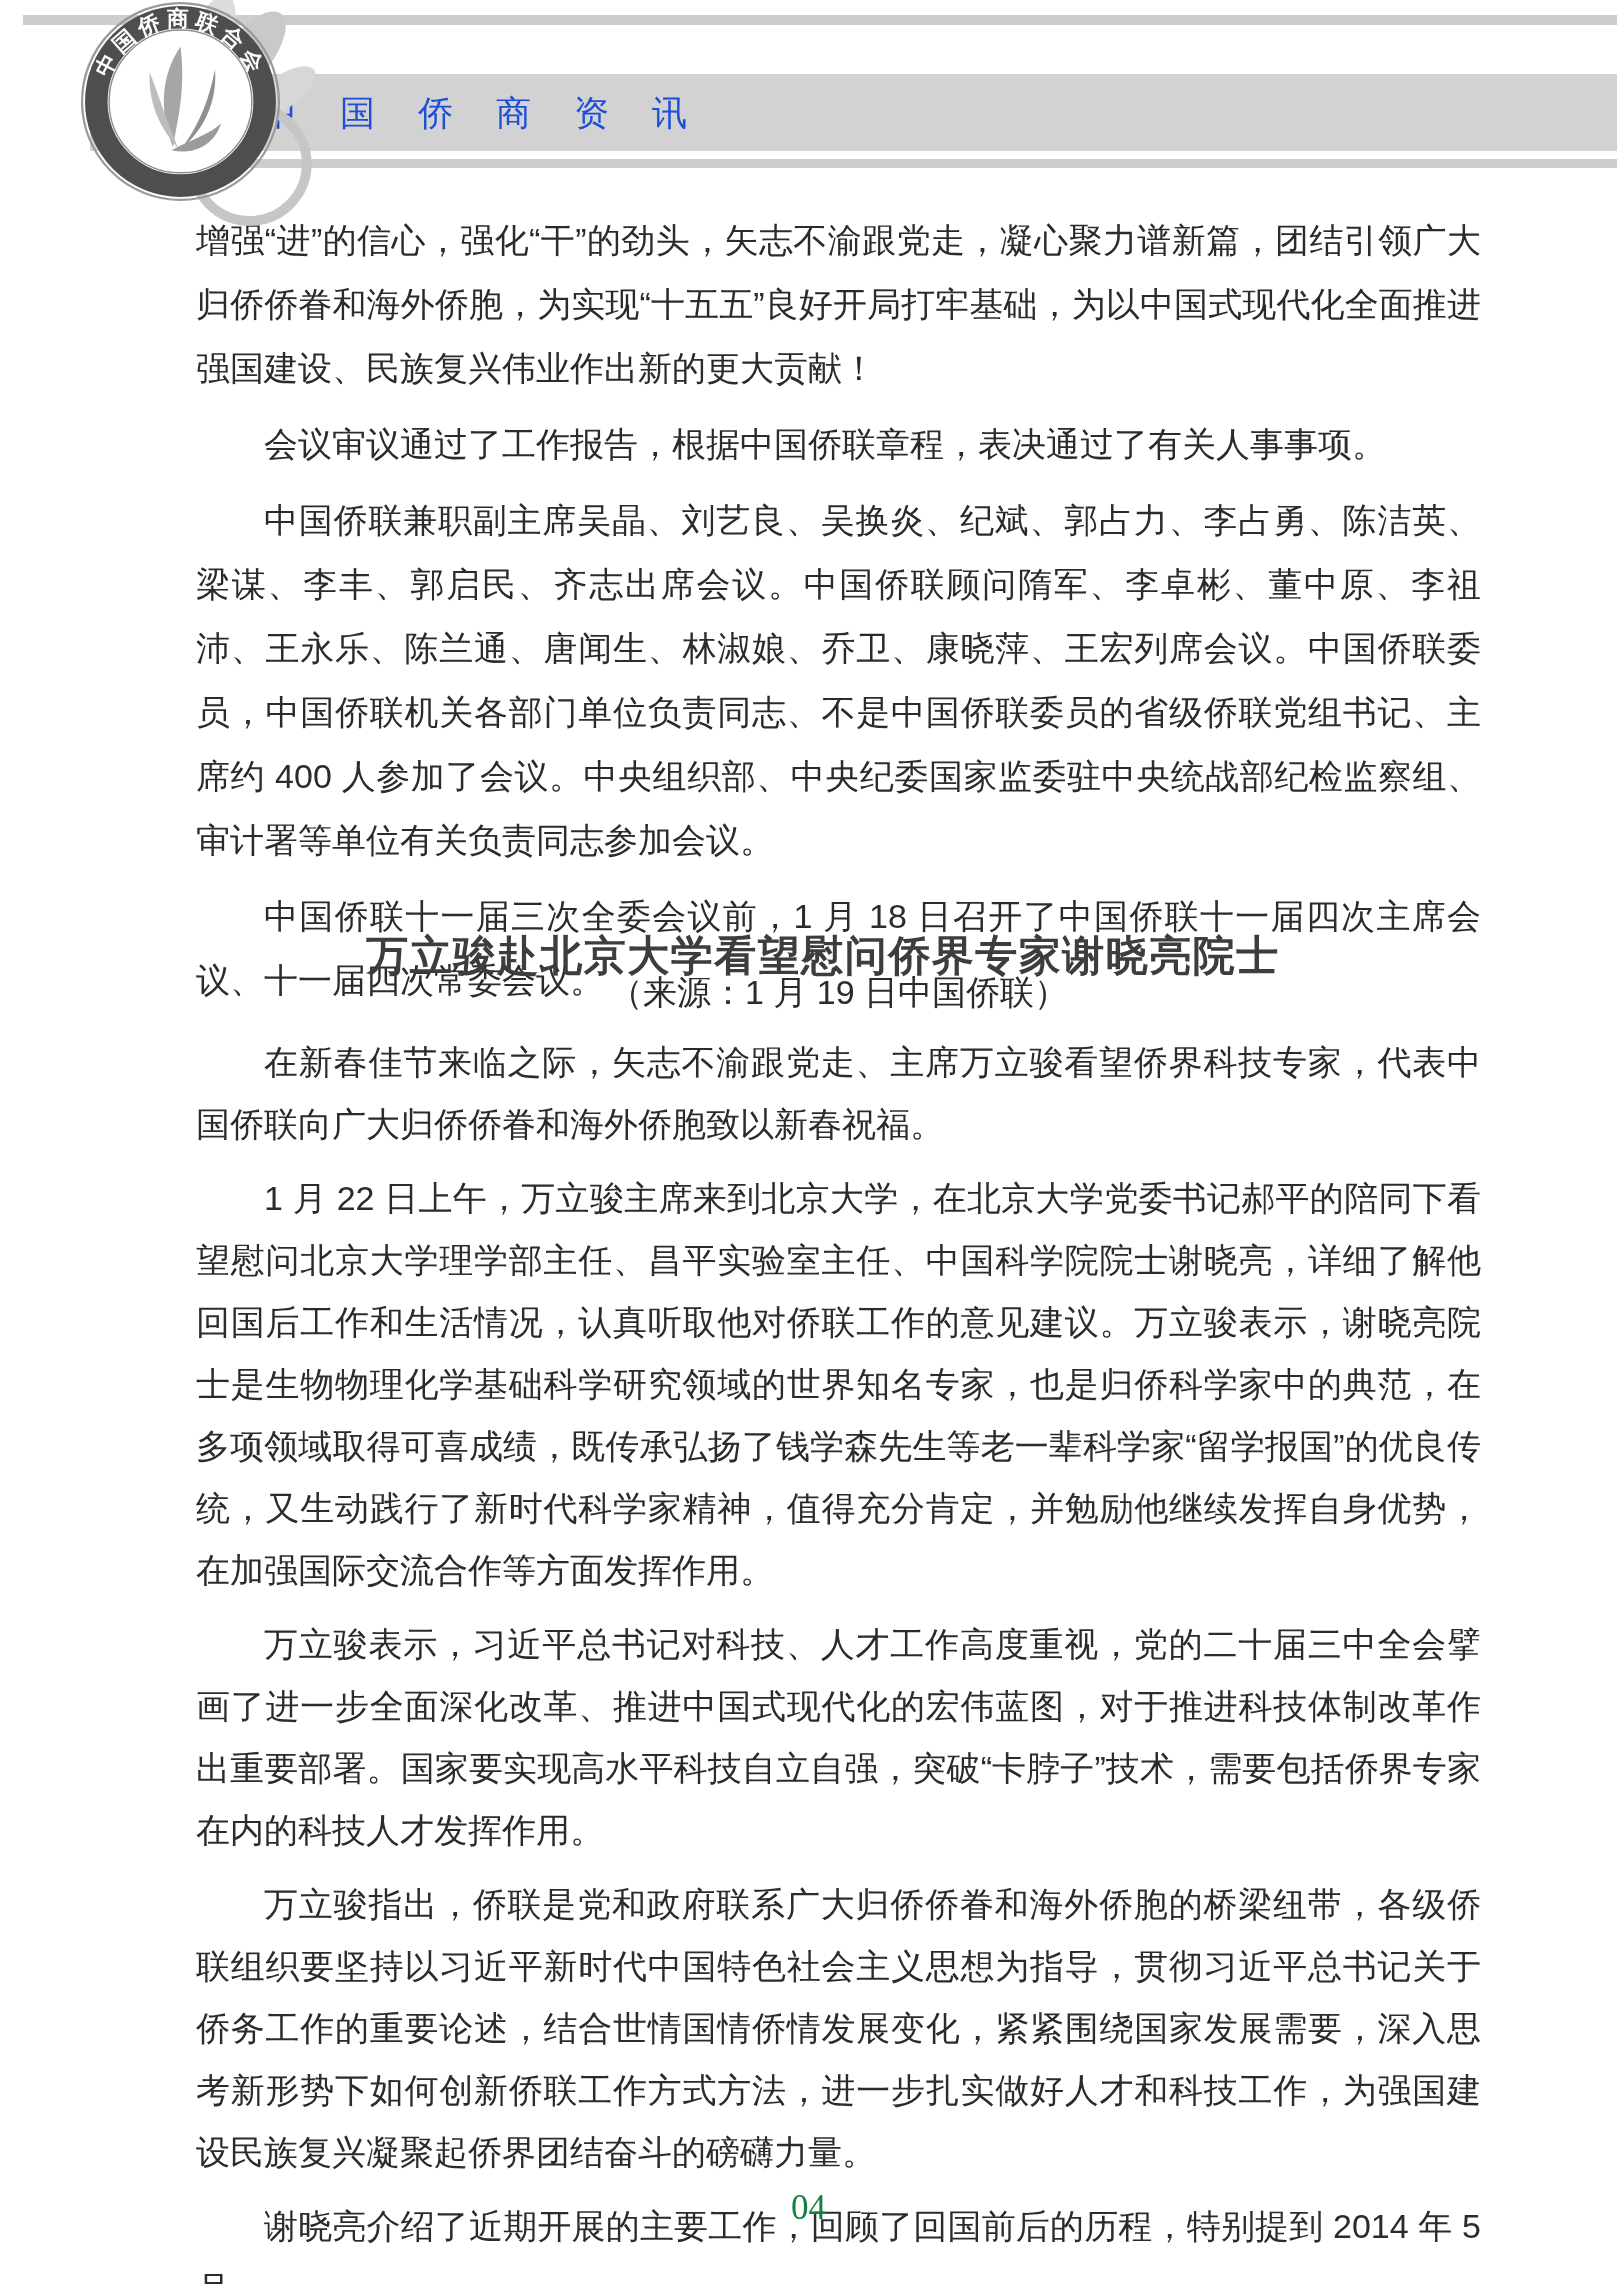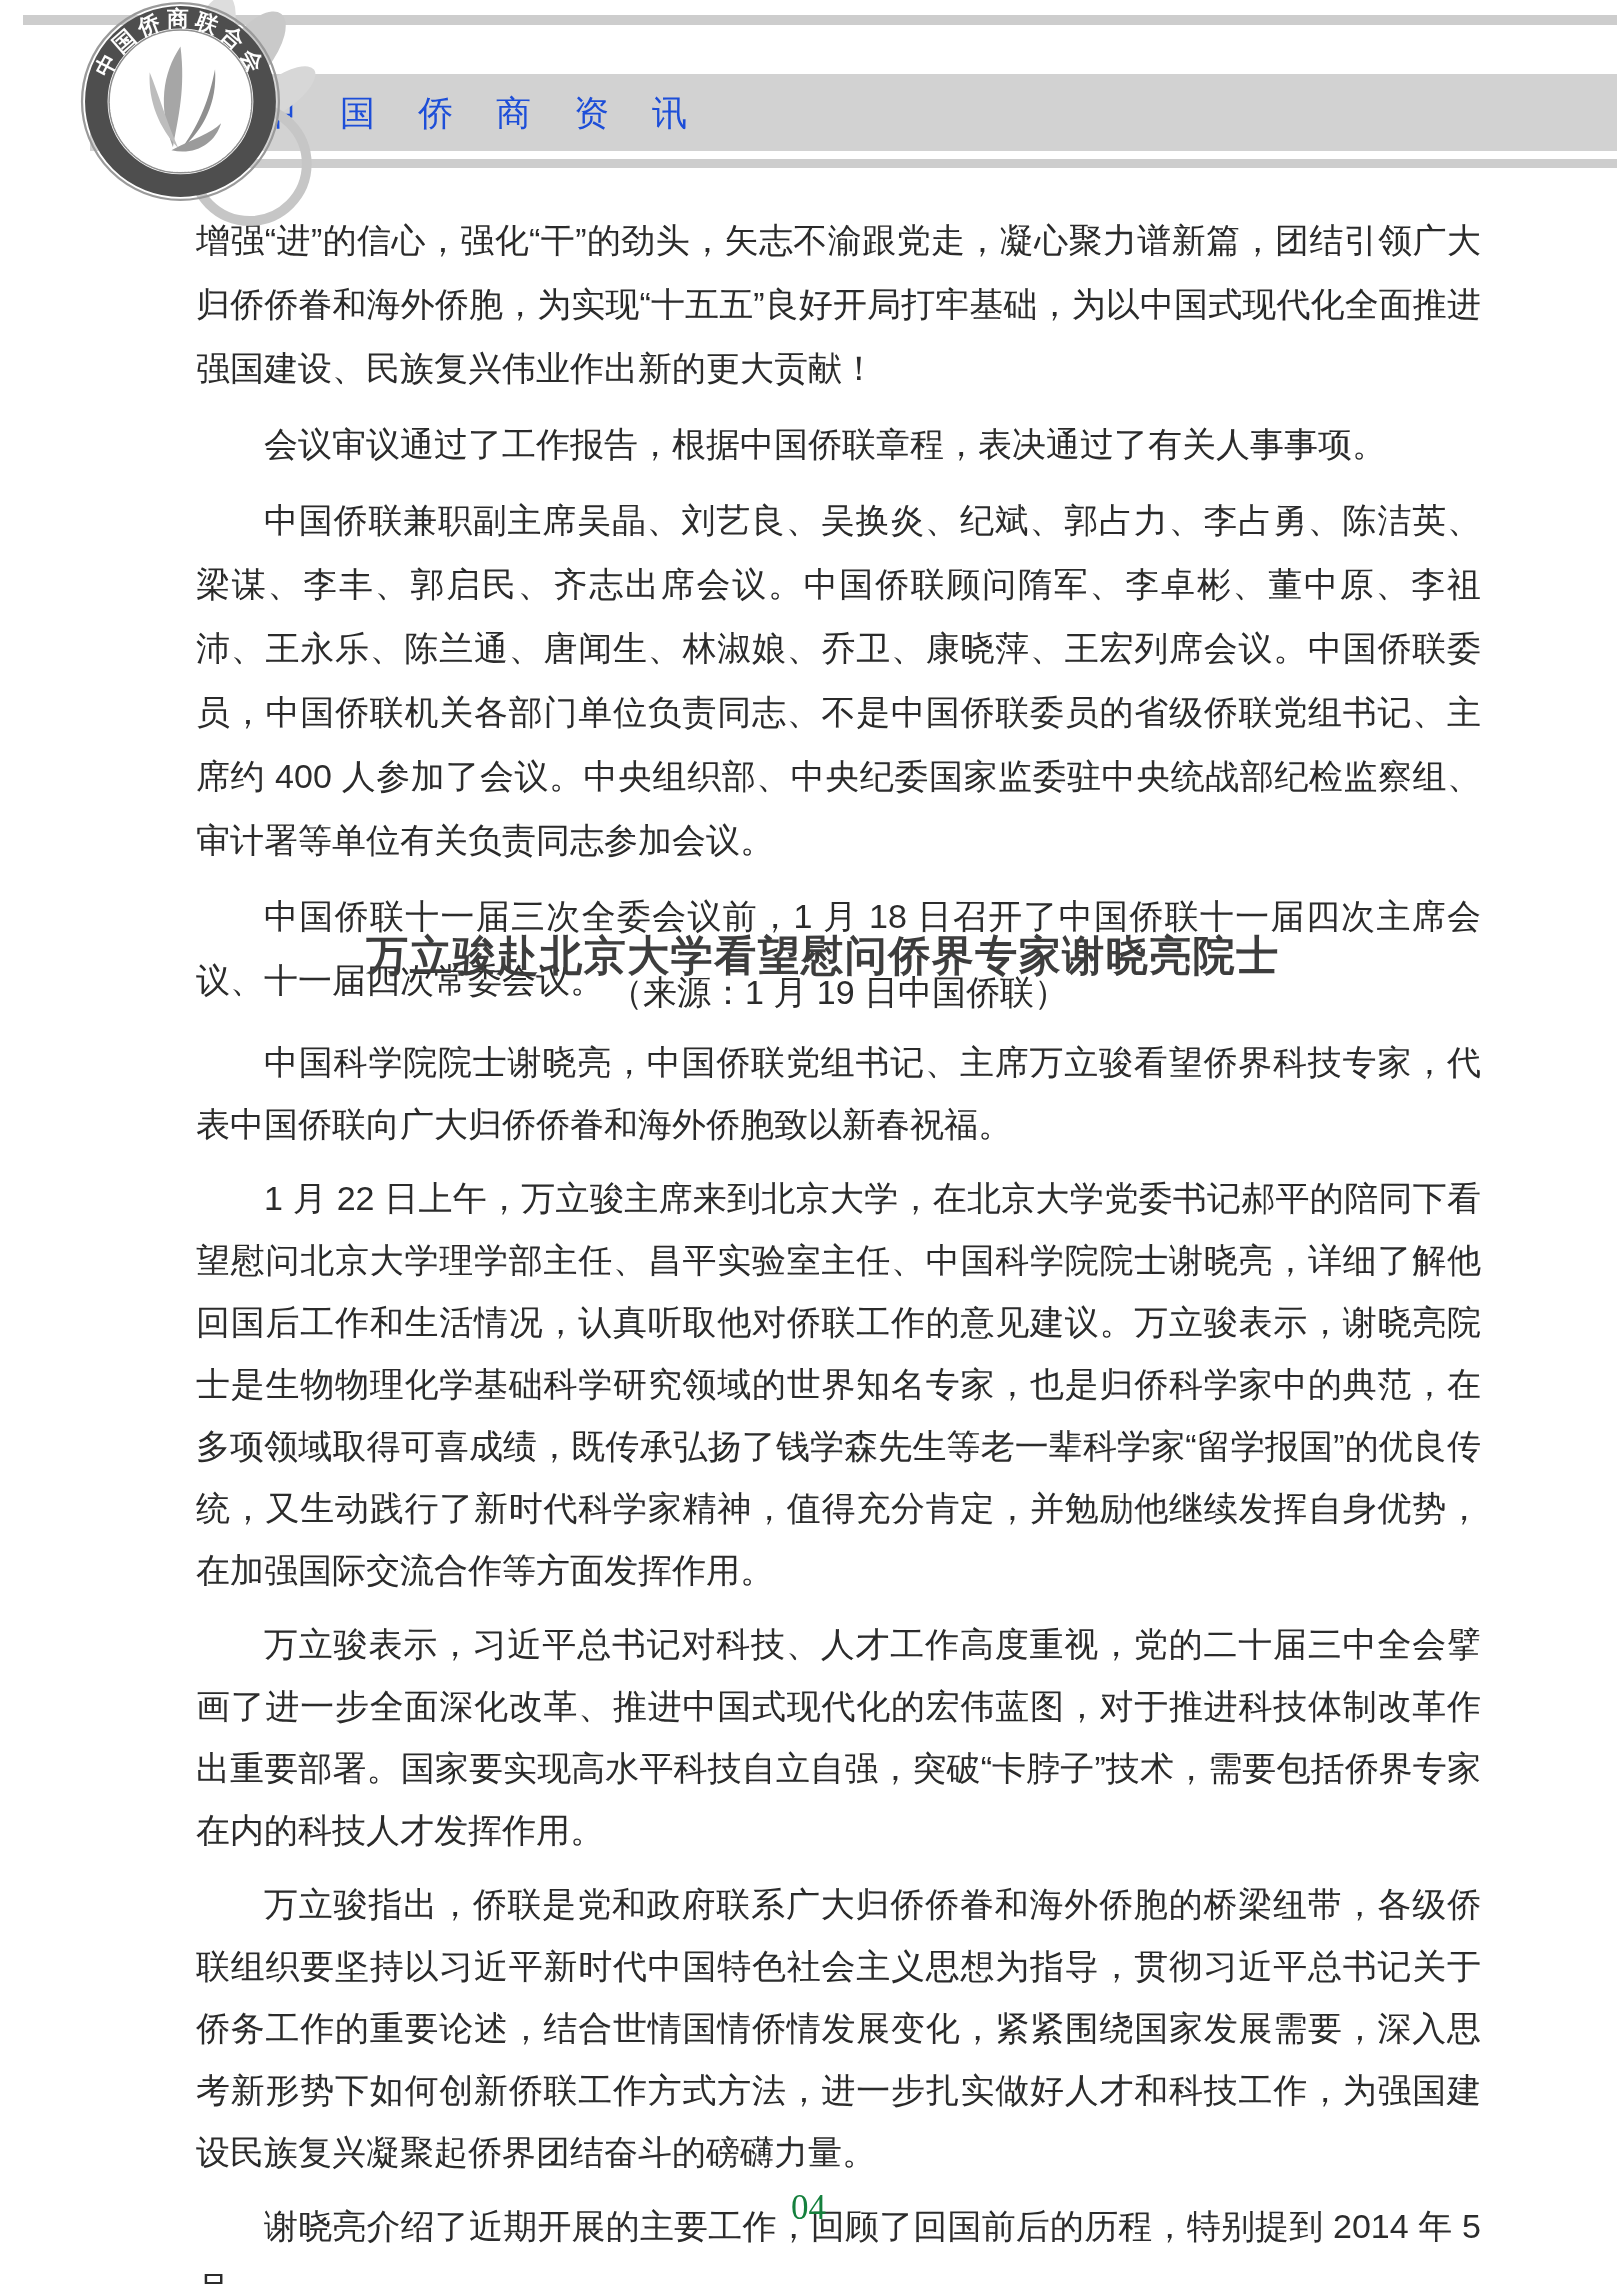--- a/index.html
+++ b/index.html
@@ -122,21 +122,21 @@
     <p class="para no-indent">增强“进”的信心，强化“干”的劲头，矢志不渝跟党走，凝心聚力谱新篇，团结引领广大归侨侨眷和海外侨胞，为实现“十五五”良好开局打牢基础，为以中国式现代化全面推进强国建设、民族复兴伟业作出新的更大贡献！</p>
     <p class="para">会议审议通过了工作报告，根据中国侨联章程，表决通过了有关人事事项。</p>
     <p class="para">中国侨联兼职副主席吴晶、刘艺良、吴换炎、纪斌、郭占力、李占勇、陈洁英、梁谋、李丰、郭启民、齐志出席会议。中国侨联顾问隋军、李卓彬、董中原、李祖沛、王永乐、陈兰通、唐闻生、林淑娘、乔卫、康晓萍、王宏列席会议。中国侨联委员，中国侨联机关各部门单位负责同志、不是中国侨联委员的省级侨联党组书记、主席约 400 人参加了会议。中央组织部、中央纪委国家监委驻中央统战部纪检监察组、审计署等单位有关负责同志参加会议。</p>
     <p class="para">中国侨联十一届三次全委会议前，1 月 18 日召开了中国侨联十一届四次主席会议、十一届四次常委会议。</p>
     <div class="source">（来源：1 月 19 日中国侨联）</div>
   </div>
 
   <h2 class="headline">万立骏赴北京大学看望慰问侨界专家谢晓亮院士</h2>
 
   <div class="article article2">
-    <p class="para">中国科学院院士谢晓亮，中国侨联党组书记、主席万立骏看望侨界科技专家，代表中国侨联向广大归侨侨眷和海外侨胞致以新春祝福。</p>
+    <p class="para">在新春佳节来临之际，矢志不渝跟党走、主席万立骏看望侨界科技专家，代表中国侨联向广大归侨侨眷和海外侨胞致以新春祝福。</p>
     <p class="para">1 月 22 日上午，万立骏主席来到北京大学，在北京大学党委书记郝平的陪同下看望慰问北京大学理学部主任、昌平实验室主任、中国科学院院士谢晓亮，详细了解他回国后工作和生活情况，认真听取他对侨联工作的意见建议。万立骏表示，谢晓亮院士是生物物理化学基础科学研究领域的世界知名专家，也是归侨科学家中的典范，在多项领域取得可喜成绩，既传承弘扬了钱学森先生等老一辈科学家“留学报国”的优良传统，又生动践行了新时代科学家精神，值得充分肯定，并勉励他继续发挥自身优势，在加强国际交流合作等方面发挥作用。</p>
     <p class="para">万立骏表示，习近平总书记对科技、人才工作高度重视，党的二十届三中全会擘画了进一步全面深化改革、推进中国式现代化的宏伟蓝图，对于推进科技体制改革作出重要部署。国家要实现高水平科技自立自强，突破“卡脖子”技术，需要包括侨界专家在内的科技人才发挥作用。</p>
     <p class="para">万立骏指出，侨联是党和政府联系广大归侨侨眷和海外侨胞的桥梁纽带，各级侨联组织要坚持以习近平新时代中国特色社会主义思想为指导，贯彻习近平总书记关于侨务工作的重要论述，结合世情国情侨情发展变化，紧紧围绕国家发展需要，深入思考新形势下如何创新侨联工作方式方法，进一步扎实做好人才和科技工作，为强国建设民族复兴凝聚起侨界团结奋斗的磅礴力量。</p>
     <p class="para">谢晓亮介绍了近期开展的主要工作，回顾了回国前后的历程，特别提到 2014 年 5 月</p>
   </div>
 
   <div class="page-number">04</div>
 
 </div>
 

